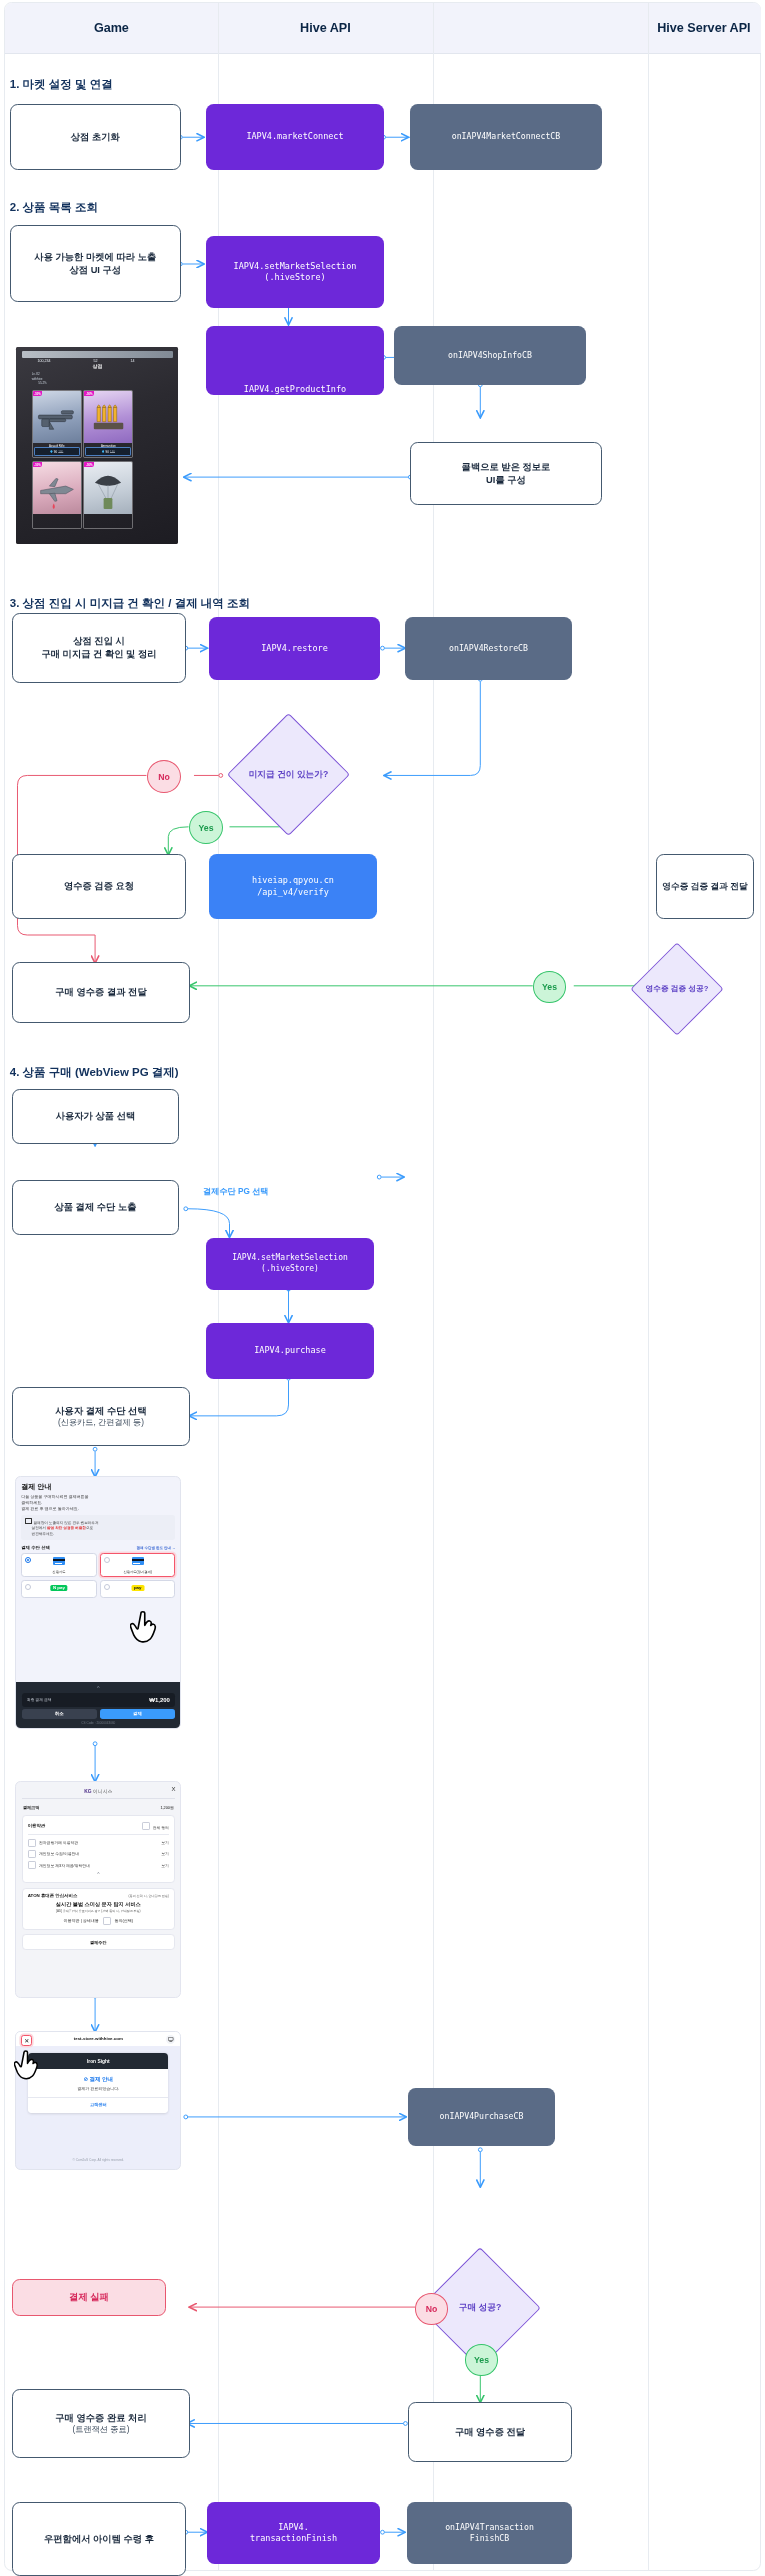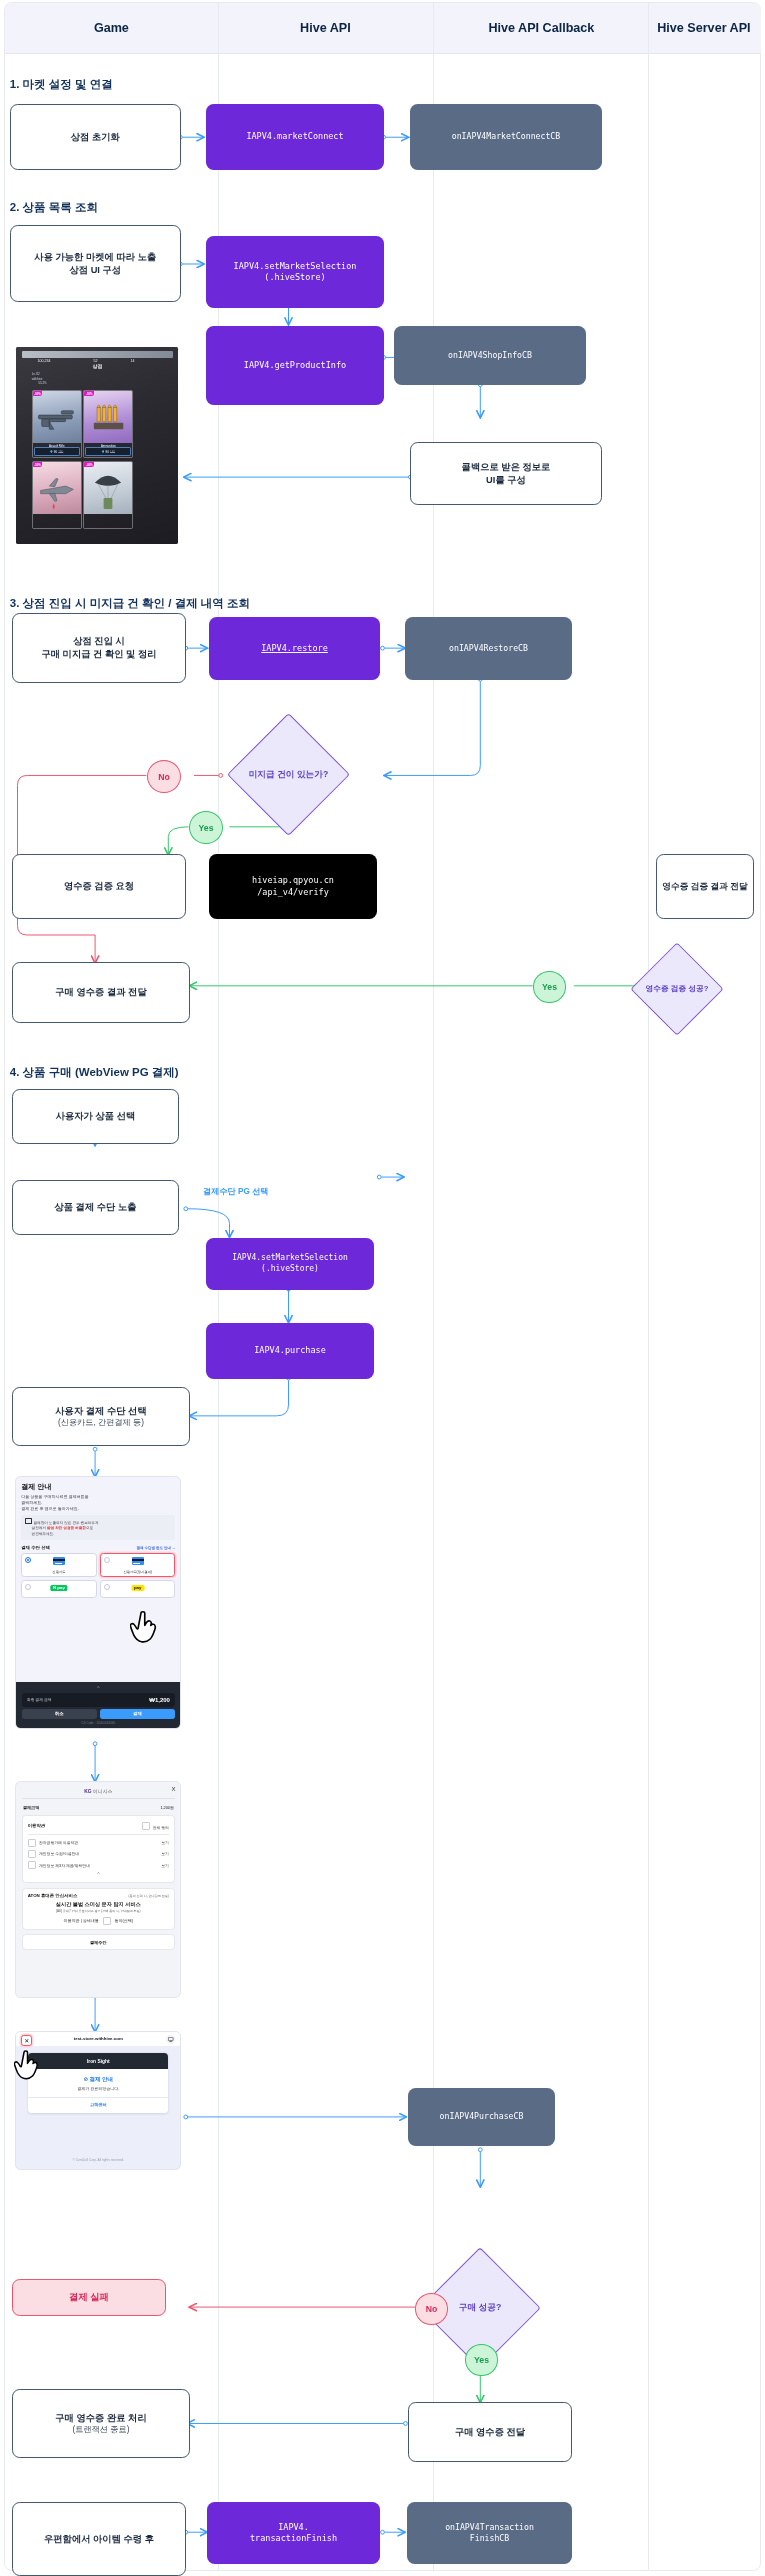--- a/index.html
+++ b/index.html
@@ -7,21 +7,21 @@
   #page{position:relative;width:765px;height:2576px;background:#fff;overflow:hidden;}
   .board{position:absolute;left:4.4px;top:2.2px;width:757px;height:2569px;border:0.5px solid #e7ebf0;border-radius:7.7px;background:#fff;box-sizing:border-box;}
   .hdr{position:absolute;left:4.9px;top:2.7px;width:756px;height:50px;background:#f2f3fb;border-bottom:0.5px solid #e2e6ee;border-radius:7.1px 7.1px 0 0;}
   .hdrcell{position:absolute;top:0;height:50px;display:flex;align-items:center;justify-content:center;font-size:12.6px;font-weight:bold;color:#0b2545;}
   .vline{position:absolute;width:0.5px;background:#e7ebf0;}
   .sect{position:absolute;font-size:11.5px;font-weight:bold;color:#12315c;white-space:nowrap;}
   .node{position:absolute;box-sizing:border-box;display:flex;flex-direction:column;align-items:center;justify-content:center;text-align:center;}
   .game{background:#fff;border:1.6px solid #44596f;border-radius:7.7px;color:#1b2a3d;font-weight:bold;font-size:9.3px;line-height:1.35;}
   .game .sub{font-weight:normal;font-size:8.2px;color:#3c4b5c;}
   .api{background:#6d28d9;border-radius:7.7px;color:#fff;font-family:"DejaVu Sans Mono","Liberation Mono",monospace;font-size:8.5px;line-height:1.35;}
-  .api.deep{background:#000000;}
+  .api.deep{background:#3b82f6;}
   .cb{background:#5a6b86;border-radius:7.7px;color:#fff;font-family:"DejaVu Sans Mono","Liberation Mono",monospace;font-size:8.2px;line-height:1.35;}
   .fail{background:#fbdde4;border:1.6px solid #e8576f;border-radius:7.7px;color:#d6295b;font-weight:bold;font-size:9.3px;}
   .diamond{position:absolute;}
   .diamond .dshape{position:absolute;inset:0;background:#ece8fc;border:1.6px solid #7b52d6;transform:rotate(45deg);border-radius:3.3px;}
   .diamond .dtext{position:absolute;inset:0;display:flex;align-items:center;justify-content:center;font-size:8.7px;font-weight:bold;color:#5b3fc4;white-space:nowrap;z-index:2;}
   .pill{position:absolute;display:flex;align-items:center;justify-content:center;font-size:8.7px;font-weight:bold;border-radius:50%;z-index:6;}
   .pill.no{background:#fbdde4;border:1.4px solid #e8576f;color:#d6295b;}
   .pill.yes{background:#ccf5d8;border:1.4px solid #35c46a;color:#1a9a4c;}
   .lbl{position:absolute;font-size:8.2px;font-weight:bold;color:#3a9bfc;white-space:nowrap;}
   svg.edges{position:absolute;left:0;top:0;width:765px;height:2576px;pointer-events:none;}
@@ -117,21 +117,20 @@
 </style>
 </head>
 <body>
 
 <div id="page">
   <div class="board"></div>
 
   <div class="hdr">
     <div class="hdrcell" style="left:0;width:213px;">Game</div>
     <div class="hdrcell" style="left:213px;width:215px;">Hive API</div>
-    <div class="hdrcell" style="left:429px;width:215px;">Hive API Callback</div>
     <div class="hdrcell" style="left:643px;width:112px;">Hive Server API</div>
   </div>
   <div class="vline" style="left:218px;top:2.7px;height:2567px;"></div>
   <div class="vline" style="left:433px;top:2.7px;height:2567px;"></div>
   <div class="vline" style="left:648px;top:2.7px;height:2567px;"></div>
 
   <svg class="edges" viewBox="0 0 1400 4712" width="765" height="2576">
     <defs>
       <marker id="ab" markerWidth="9" markerHeight="9" refX="7" refY="4.5" orient="auto">
           <path d="M0,0.5 L8,4.5 L0,8.5" fill="none" stroke="#3a9bfc" stroke-width="1.6"></path>
@@ -231,21 +230,21 @@
 
   <div class="sect" style="left:9.8px;top:200px;">2. 상품 목록 조회</div>
   <div class="node game" style="left:9.8px;top:225px;width:171px;height:77px;">
     <span>사용 가능한 마켓에 따라 노출</span>
     <span>상점 UI 구성</span>
   </div>
   <div class="node api" style="left:206px;top:236px;width:178px;height:72px;">
     <span>IAPV4.setMarketSelection</span>
     <span>(.hiveStore)</span>
   </div>
-  <div class="node api" style="left:206px;top:326px;width:178px;height:79px;">
+  <div class="node api" style="left:206px;top:326px;width:178px;height:69px;justify-content:flex-end;">
     <span>IAPV4.getProductInfo</span>
   </div>
   <div class="node cb" style="left:394px;top:326px;width:192px;height:59px;">
     <span>onIAPV4ShopInfoCB</span>
   </div>
   <div class="node game" style="left:410px;top:442px;width:192px;height:63px;">
     <span>콜백으로 받은 정보로</span>
     <span>UI를 구성</span>
   </div>
 
@@ -342,21 +341,21 @@
       </div>
       <div class="nm"></div>
     </div>
   </div>
 
   <div class="sect" style="left:9.8px;top:596px;">3. 상점 진입 시 미지급 건 확인 / 결제 내역 조회</div>
   <div class="node game" style="left:12px;top:613px;width:174px;height:70px;">
     <span>상점 진입 시</span>
     <span>구매 미지급 건 확인 및 정리</span>
   </div>
-  <div class="node api" style="left:209px;top:617px;width:171px;height:63px;text-decoration:underline;">
+  <div class="node api" style="left:209px;top:617px;width:171px;height:63px;">
     <span>IAPV4.restore</span>
   </div>
   <div class="node cb" style="left:405px;top:617px;width:167px;height:63px;">
     <span>onIAPV4RestoreCB</span>
   </div>
 
   <div class="diamond" style="left:245px;top:731px;width:87px;height:87px;">
     <div class="dshape"></div>
     <div class="dtext">미지급 건이 있는가?</div>
   </div>

